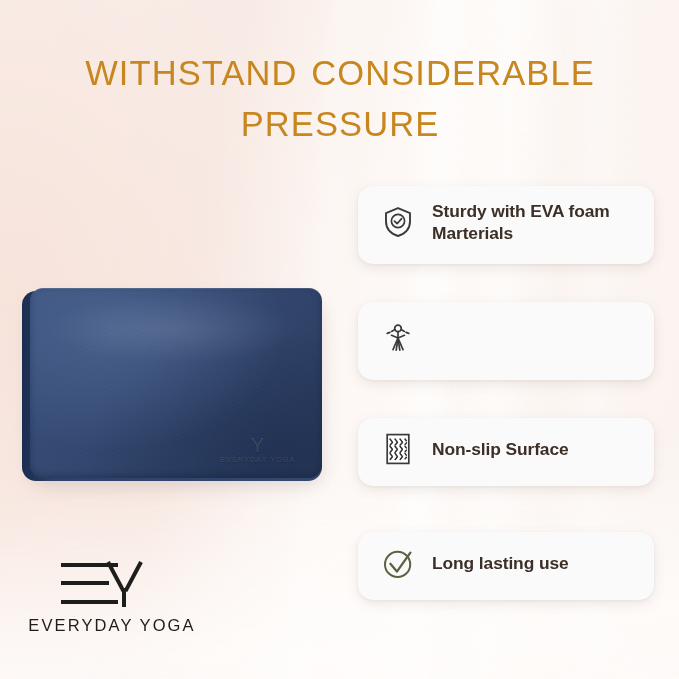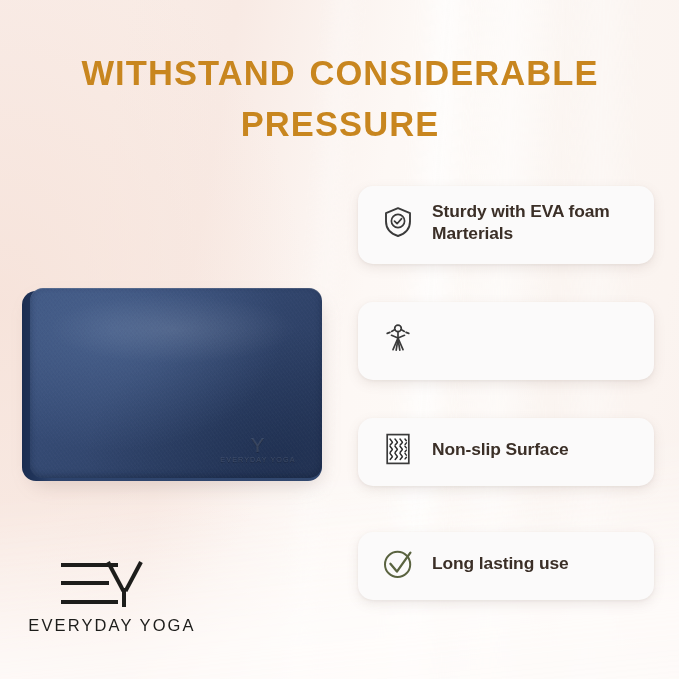--- a/index.html
+++ b/index.html
@@ -65,21 +65,21 @@
   
   .headline {
     position: absolute;
     left: 50px;
     top: 48px;
     width: 580px;
     text-align: center;
     color: #c8861f;
     font-size: 34.5px;
     line-height: 1.47;
-    font-weight: 700;
+    font-weight: 400;
     letter-spacing: 1.1px;
     word-spacing: 3px;
     text-transform: uppercase;
   }
 
   
   .product {
     position: absolute;
     left: 22px;
     top: 288px;

